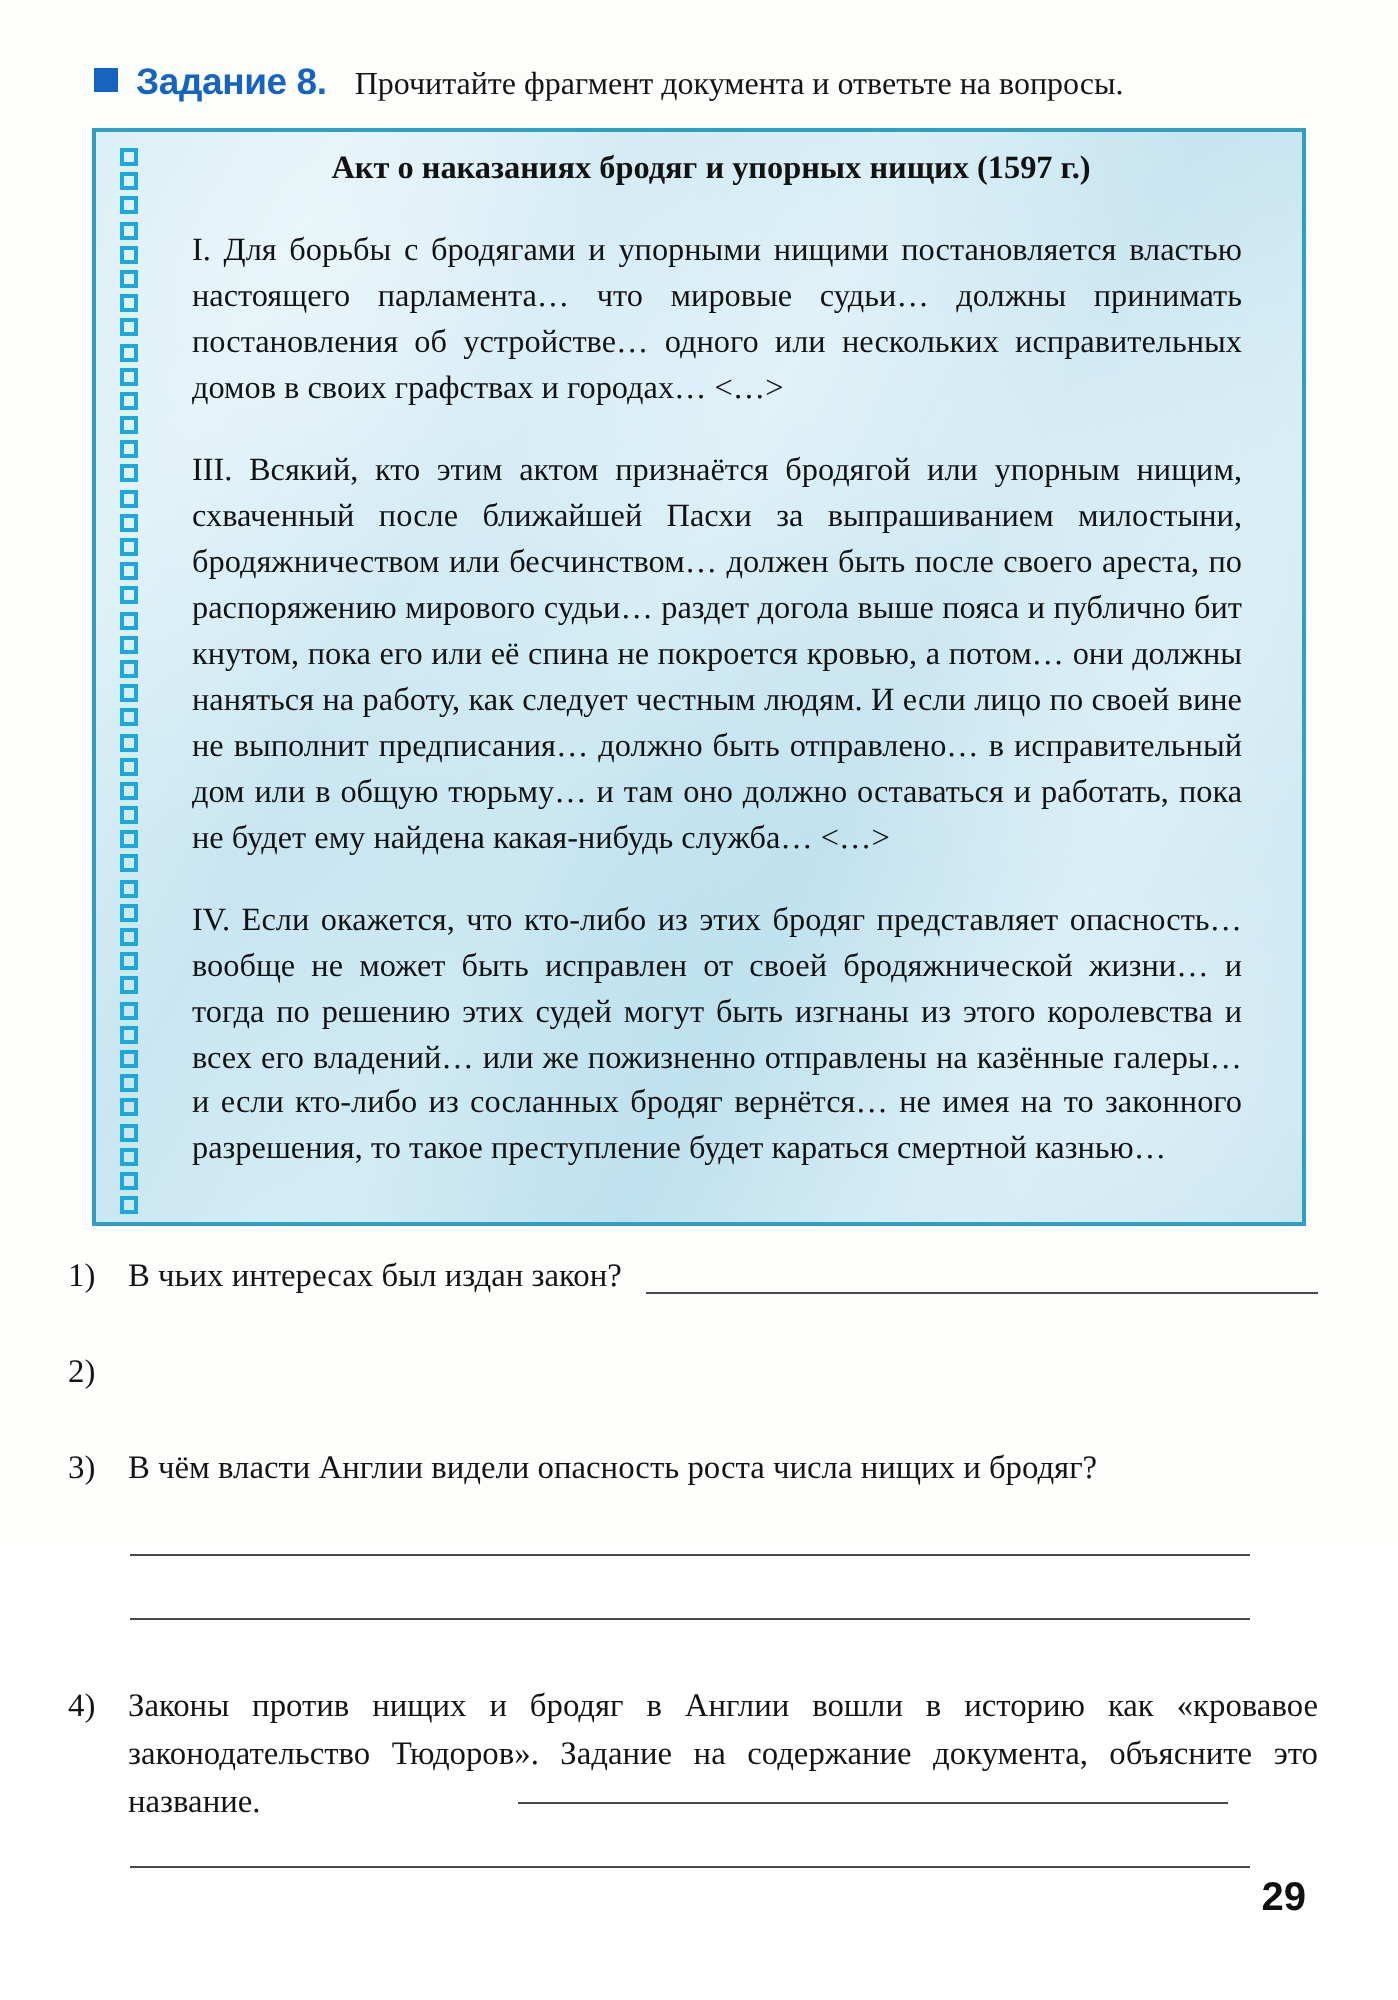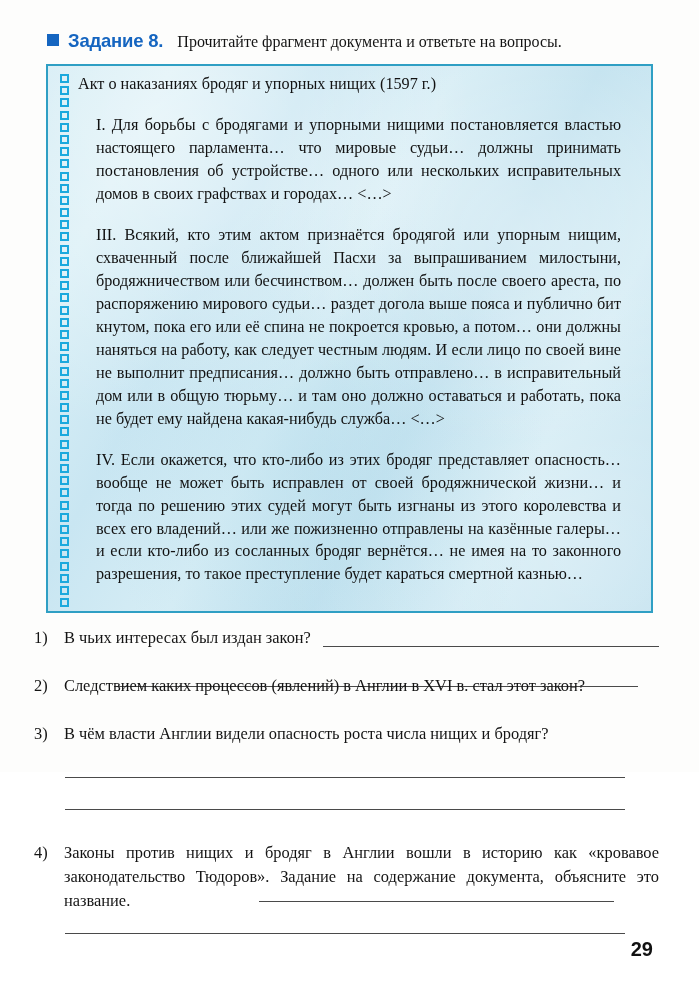--- a/index.html
+++ b/index.html
@@ -115,21 +115,22 @@
   }
 
   .doc-content {
     position: absolute;
     left: 30px;
     top: 7px;
     right: 12px;
     z-index: 3;
   }
   .doc-title {
-    font-weight: normal;
+    text-align: center;
+    font-weight: bold;
     font-size: 16.2px;
     color: #121212;
     line-height: 1.42;
     margin: 0 0 1px 0;
     padding-right: 6px;
   }
   .doc-para {
     font-size: 16.2px;
     line-height: 1.418;
     color: #121212;
@@ -270,24 +271,20 @@
       <span class="q-body">
         <span>В чьих интересах был издан закон?</span>
         <span class="inline-rule" style="width:336px;margin-left:8px;"></span>
       </span>
     </div>
 
     <div class="spacer-md"></div>
 
     <div class="q-item">
       <span class="q-num">2)</span>
-      <span class="q-body">
-        <span class="q-text wrap2" style="display:block;">Следствием каких процессов (явлений) в Англии в XVI в. стал этот закон?</span>
-        <span class="inline-rule" style="width:524px;margin-left:50px;display:block;margin-top:-12px;"></span>
-      </span>
     </div>
 
     <div class="spacer-md"></div>
 
     <div class="q-item">
       <span class="q-num">3)</span>
       <span class="q-body">
         <span>В чём власти Англии видели опасность роста числа нищих и бродяг?</span>
       </span>
     </div>

